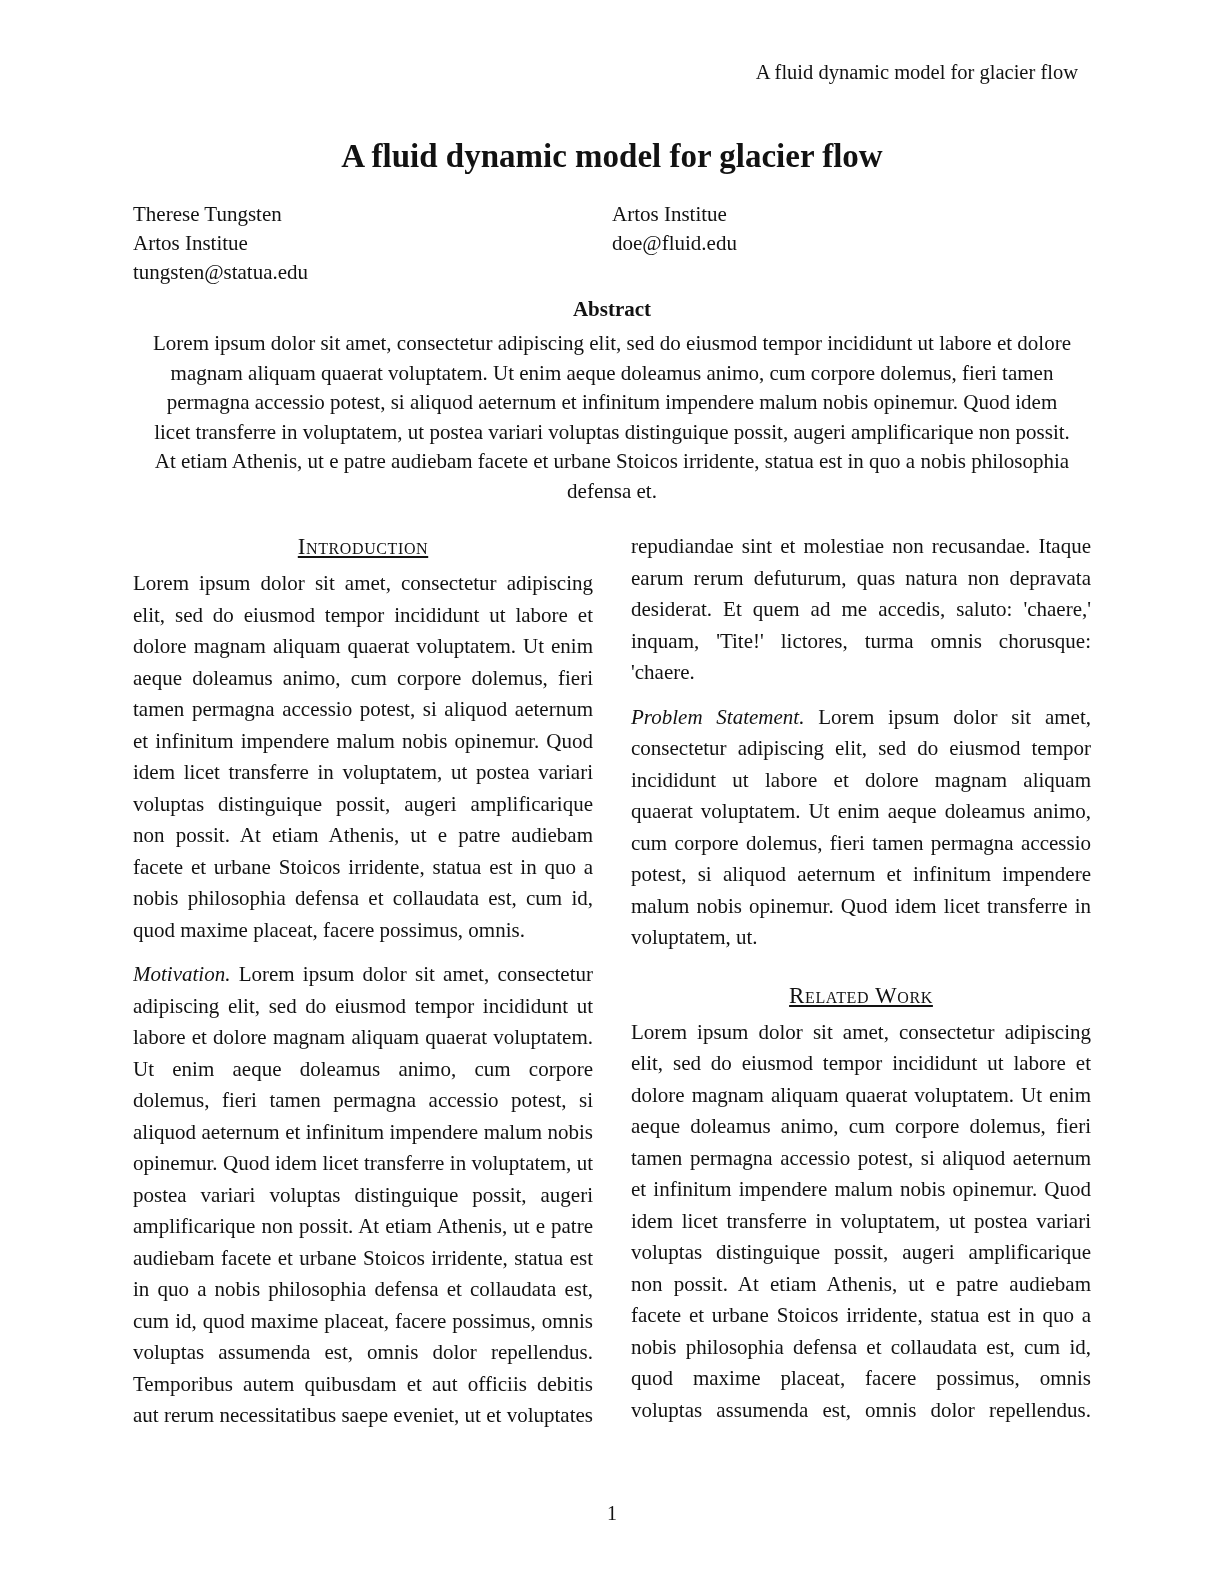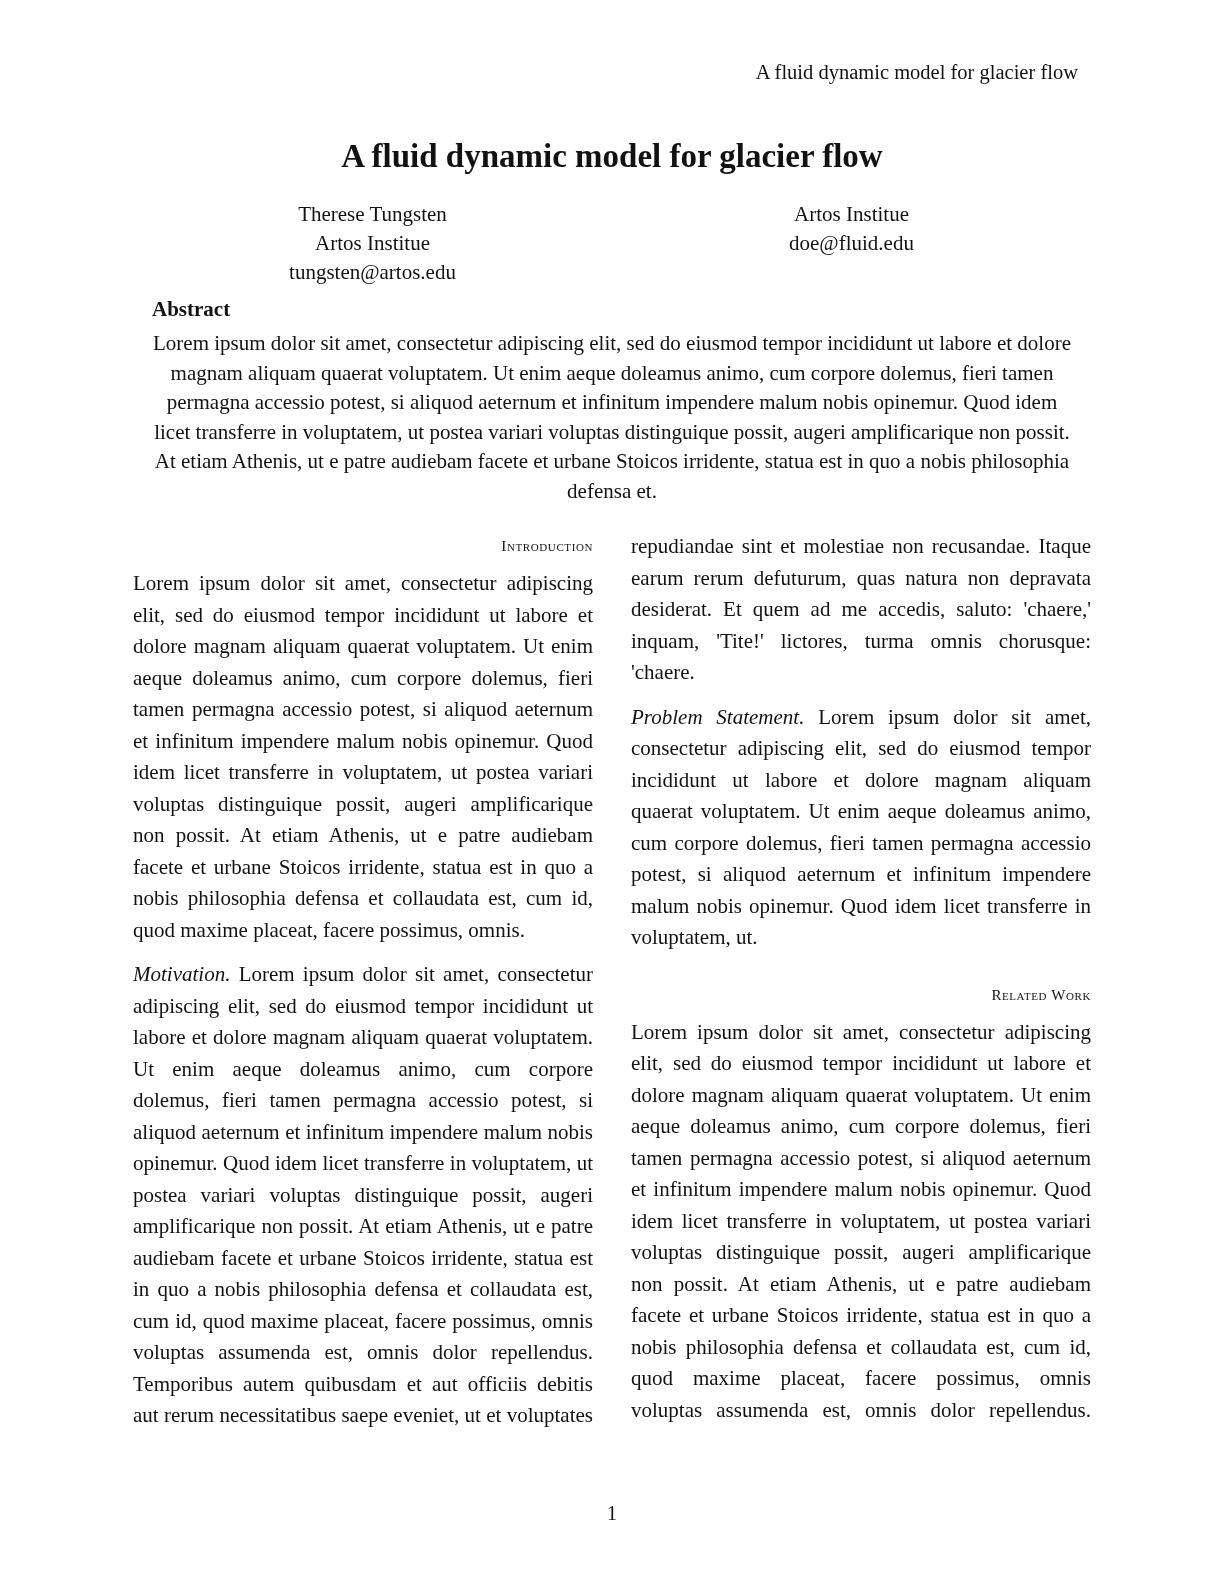--- a/index.html
+++ b/index.html
@@ -41,38 +41,37 @@
 
   .authors {
     position: absolute;
     top: 200px;
     left: 133px;
     width: 958px;
     display: flex;
   }
   .author {
     flex: 1;
-    text-align: center;
     font-size: 21px;
     line-height: 29px;
   }
   .author div { margin: 0; }
 
   .abstract {
     position: absolute;
     top: 297px;
     left: 152px;
     width: 920px;
     text-align: center;
   }
   .abstract-heading {
     font-size: 21px;
     font-weight: bold;
     margin: 0 0 7px 0;
-    text-align: left;
+    text-align: center;
   }
   .abstract-text {
     font-size: 21px;
     line-height: 29.5px;
     margin: 0;
     text-align: center;
   }
 
   .body-columns {
     position: absolute;
@@ -85,27 +84,28 @@
     column-fill: auto;
     overflow: hidden;
     font-size: 21px;
     line-height: 31.5px;
     text-align: justify;
     hyphens: auto;
     -webkit-hyphens: auto;
   }
 
   .col-heading {
-    font-size: 15px;
+    font-size: 23px;
     font-weight: normal;
     font-variant: small-caps;
     letter-spacing: 0.6px;
-    text-align: right;
+    text-align: center;
     margin: 0 0 6px 0;
     line-height: 31px;
+    text-decoration: underline;
   }
   .col-heading.related {
     margin-top: 26px;
   }
 
   .para {
     margin: 0 0 13px 0;
   }
   .runin {
     font-style: italic;
@@ -126,21 +126,21 @@
 <div class="page">
 
   <div class="running-header">A fluid dynamic model for glacier flow</div>
 
   <h1 class="paper-title">A fluid dynamic model for glacier flow</h1>
 
   <div class="authors">
     <div class="author">
       <div>Therese Tungsten</div>
       <div>Artos Institue</div>
-      <div>tungsten@artos.edu</div>
+      <div>tungsten@statua.edu</div>
     </div>
     <div class="author">
       <div>Artos Institue</div>
       <div>doe@fluid.edu</div>
     </div>
   </div>
 
   <div class="abstract">
     <div class="abstract-heading">Abstract</div>
     <p class="abstract-text">Lorem ipsum dolor sit amet, consectetur adipiscing elit, sed do eiusmod tempor incididunt ut labore et dolore magnam aliquam quaerat voluptatem. Ut enim aeque doleamus animo, cum corpore dolemus, fieri tamen permagna accessio potest, si aliquod aeternum et infinitum impendere malum nobis opinemur. Quod idem licet transferre in voluptatem, ut postea variari voluptas distinguique possit, augeri amplificarique non possit. At etiam Athenis, ut e patre audiebam facete et urbane Stoicos irridente, statua est in quo a nobis philosophia defensa et.</p>

